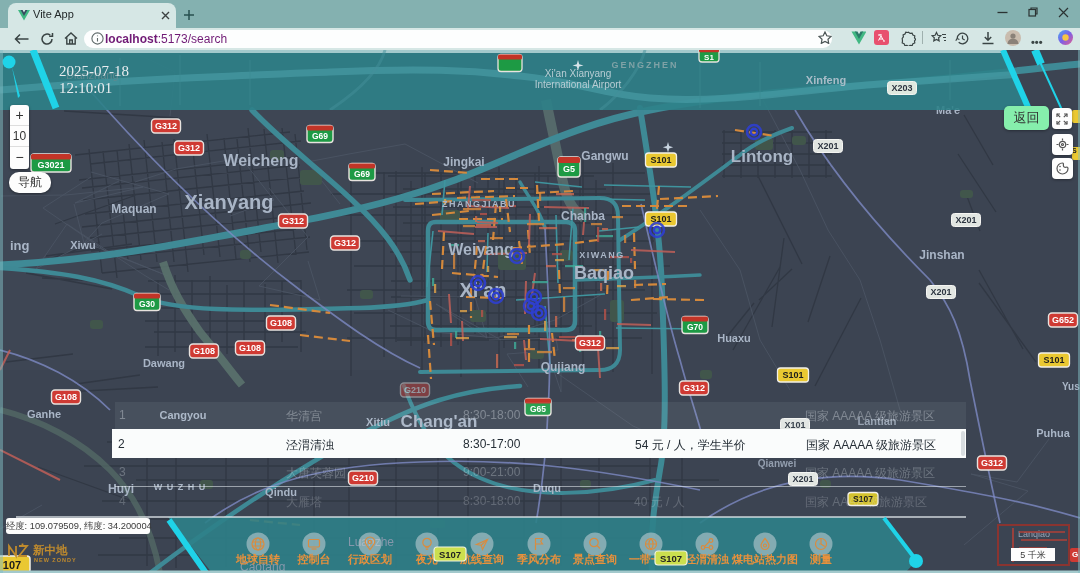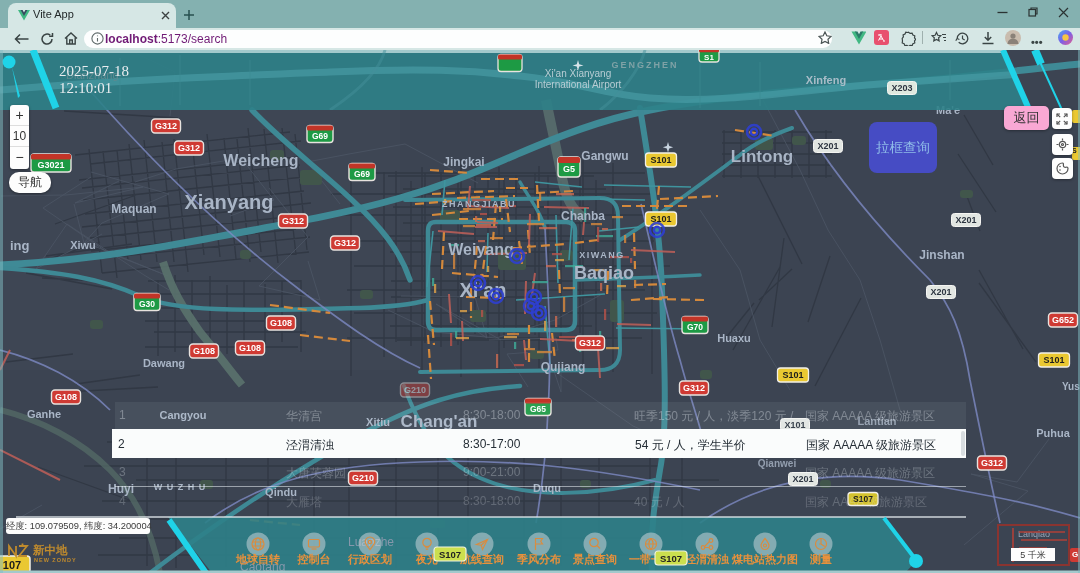--- a/index.html
+++ b/index.html
@@ -437,21 +437,20 @@
   <path d="M12 17L20 46l-2 2z" fill="#1fd3e8"></path>
   <path d="M33 0L56 58" stroke="#1fd3e8" stroke-width="7"></path>
   <path d="M1003 0L1028 57" stroke="#1fd3e8" stroke-width="6"></path>
   <path d="M1035 0L1041 14" stroke="#1fd3e8" stroke-width="8"></path>
   <path d="M1040 12L1062 60" stroke="#1fd3e8" stroke-width="2"></path>
 </svg>
 <div style="position:absolute;left:115px;top:352px;width:851px;height:27px;background:rgba(230,240,245,0.07);font:12px 'Liberation Sans',sans-serif;color:rgba(235,242,246,0.35)">
   <span style="position:absolute;left:4px;top:6px">1</span>
   <span style="position:absolute;left:171px;top:6px">华清宫</span>
   <span style="position:absolute;left:348px;top:6px">8:30-18:00</span>
-  <span style="position:absolute;left:519px;top:6px">旺季150 元 / 人，淡季120 元 /</span>
   <span style="position:absolute;left:690px;top:6px">国家 AAAAA 级旅游景区</span>
 </div>
 <div style="position:absolute;left:112px;top:379px;width:854px;height:29px;background:#fafcfc;font:12px 'Liberation Sans',sans-serif;color:#252e36">
   <span style="position:absolute;left:6px;top:8px">2</span>
   <span style="position:absolute;left:174px;top:8px">泾渭清浊</span>
   <span style="position:absolute;left:351px;top:8px">8:30-17:00</span>
   <span style="position:absolute;left:523px;top:8px">54 元 / 人，学生半价</span>
   <span style="position:absolute;left:694px;top:8px">国家 AAAAA 级旅游景区</span>
   <div style="position:absolute;right:1px;top:2px;width:4px;height:25px;background:#d8dde0;border-radius:2px"></div>
 </div>
@@ -588,21 +587,21 @@
       </g>
   <text x="26" y="13" font-size="11.5" font-weight="bold" fill="#c08b2d" font-family="Liberation Sans,sans-serif">新中地</text>
   <text x="27" y="21" font-size="5.5" font-weight="bold" fill="#c08b2d" letter-spacing="1" font-family="Liberation Sans,sans-serif">NEW ZONDY</text>
 </svg>
 <div style="position:absolute;left:10px;top:55px;width:19px;height:64px;background:#fdfdfd;border-radius:3px;box-shadow:0 1px 3px rgba(0,0,0,0.4);font:14px 'Liberation Sans',sans-serif;color:#333;text-align:center">
   <div style="height:21px;line-height:21px;border-bottom:1px solid #ddd">+</div>
   <div style="height:21px;line-height:21px;border-bottom:1px solid #ddd;font-size:12px">10</div>
   <div style="height:21px;line-height:20px">−</div>
 </div>
 <div style="position:absolute;left:9px;top:122px;width:42px;height:21px;background:#fdfdfd;border-radius:10px;box-shadow:0 1px 3px rgba(0,0,0,0.4);font:12px 'Liberation Sans',sans-serif;color:#333;text-align:center;line-height:21px">导航</div>
-<div style="position:absolute;left:1004px;top:56px;width:45px;height:24px;background:#f9a8d4;border-radius:5px;box-shadow:0 1px 3px rgba(0,0,0,0.35);font:13px 'Liberation Sans',sans-serif;color:#333;text-align:center;line-height:24px">返回</div>
+<div style="position:absolute;left:1004px;top:56px;width:45px;height:24px;background:#86efac;border-radius:5px;box-shadow:0 1px 3px rgba(0,0,0,0.35);font:13px 'Liberation Sans',sans-serif;color:#333;text-align:center;line-height:24px">返回</div>
 <div style="position:absolute;left:1072px;top:60px;width:8px;height:13px;background:#eac831;border-radius:2px 0 0 2px"></div>
     <div style="position:absolute;left:1072px;top:97px;width:8px;height:13px;background:#eac831;border-radius:2px 0 0 2px;font:bold 7px 'Liberation Sans',sans-serif;color:#222">S</div>
 <div style="position:absolute;left:1052px;top:58px;width:20px;height:21px;background:#fdfdfd;border-radius:4px;box-shadow:0 1px 3px rgba(0,0,0,0.35)"></div>
 <svg width="12" height="12" style="position:absolute;left:1056px;top:62.5px">
       <g stroke="#555" stroke-width="1.2" fill="none">
         <path d="M1 4V1h3M8 1h3v3M11 8v3H8M4 11H1V8"></path>
         <path d="M1 1l3.2 3.2M11 1L7.8 4.2M11 11L7.8 7.8M1 11l3.2-3.2"></path>
       </g>
     </svg>
 <div style="position:absolute;left:1052px;top:83.5px;width:21px;height:21px;background:#fdfdfd;border-radius:4px;box-shadow:0 1px 3px rgba(0,0,0,0.35)"></div>
@@ -612,21 +611,20 @@
         <circle cx="6.5" cy="6.5" r="1"></circle>
         <path d="M6.5 0.5v2M6.5 10.5v2M0.5 6.5h2M10.5 6.5h2"></path>
       </g>
     </svg>
 <div style="position:absolute;left:1052px;top:108px;width:21px;height:21px;background:#fdfdfd;border-radius:4px;box-shadow:0 1px 3px rgba(0,0,0,0.35)"></div>
 <svg width="13" height="13" style="position:absolute;left:1056px;top:112px">
       <path d="M6.5 1a5.5 5.5 0 1 0 5.5 5.5c0-1.2-1-1.6-2-1.3-1.3.4-2.6-.2-2.6-1.7C7.4 1.7 7.6 1 6.5 1z" fill="none" stroke="#555" stroke-width="1.2"></path>
       <circle cx="4" cy="4.5" r="0.8" fill="#555"></circle>
       <circle cx="4" cy="8" r="0.8" fill="#555"></circle>
     </svg>
-<div style="position:absolute;left:869px;top:72px;width:68px;height:51px;background:rgba(72,77,212,0.88);border-radius:8px;font:13.5px 'Liberation Sans',sans-serif;color:#8fbbe8;display:flex;align-items:center;justify-content:center">拉框查询</div>
 <div style="position:absolute;left:6px;top:468px;width:144px;height:16px;background:#fdfdfd;border-radius:3px;white-space:nowrap;font:9.3px 'Liberation Sans',sans-serif;color:#3a3a3a;line-height:16px;text-align:center">经度: 109.079509, 纬度: 34.200004</div>
 <div style="position:absolute;left:997px;top:474px;width:73px;height:42px;border:2px solid #8a3430;background:rgba(60,68,82,0.3)"></div>
 <svg width="70" height="38" style="position:absolute;left:999px;top:476px">
   <text x="35" y="11" font-size="9" fill="#9aa5b8" text-anchor="middle" font-family="Liberation Sans,sans-serif">Lanqiao</text>
   <g stroke="#b04038" stroke-width="1.6">
         <path d="M14 2v34M20 6h46M22 14h46M20 22h28"></path>
       </g>
   <rect x="12" y="22" width="44" height="13" fill="#fdfdfd"></rect>
   <text x="34" y="32" font-size="9" fill="#3a3a3a" text-anchor="middle" font-family="Liberation Sans,sans-serif">5 千米</text>
 </svg>

